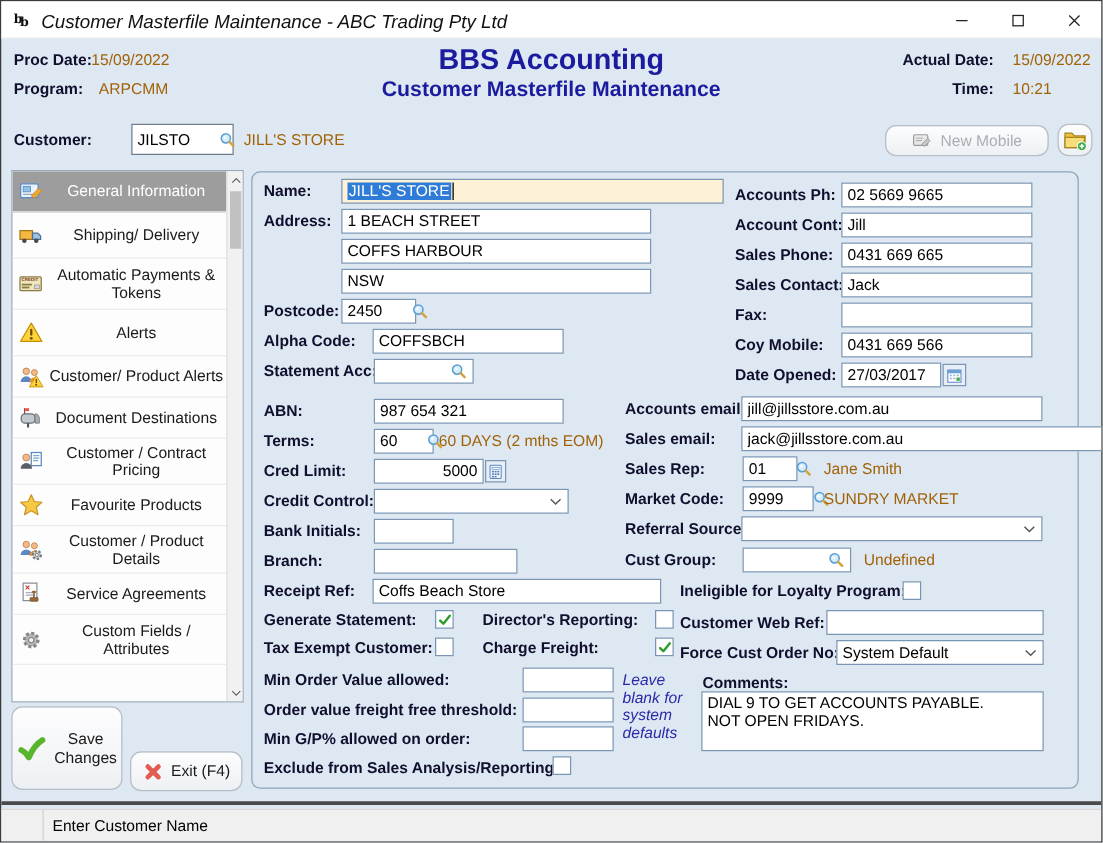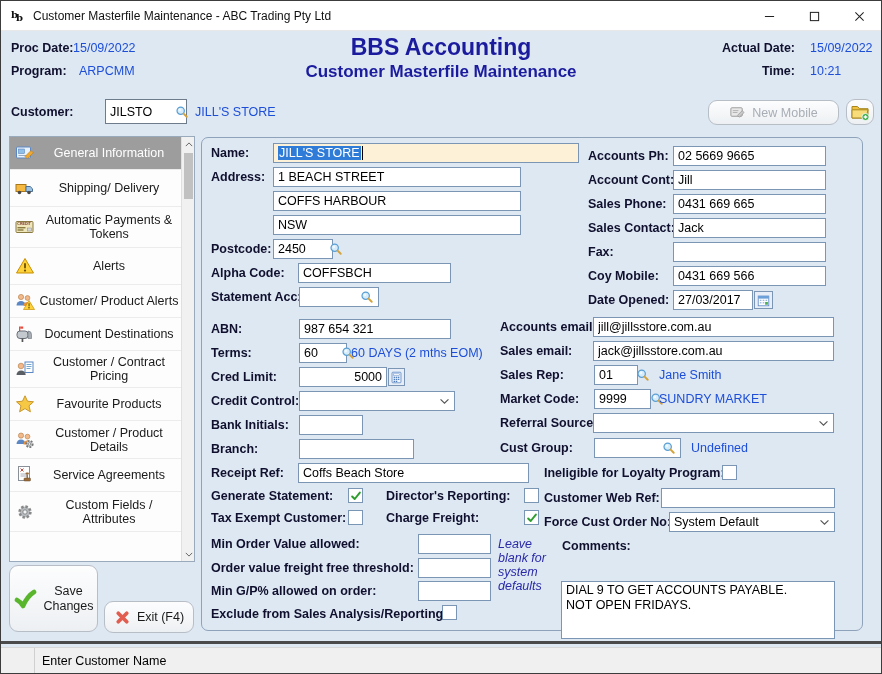--- a/index.html
+++ b/index.html
@@ -5,26 +5,26 @@
   html,body{margin:0;padding:0;background:#888;}
   *{box-sizing:border-box;}
   #win{
     position:relative;width:882px;height:674px;background:#dee8f3;
     border:1px solid #3c3c3c;overflow:hidden;
     font-family:"Liberation Sans",sans-serif;font-size:12.5px;color:#000;
   }
   .abs{position:absolute;}
   
   #titlebar{position:absolute;left:0;top:0;width:100%;height:30px;background:#ffffff;border-bottom:1px solid #e8e8e8;}
-  #titlebar .title{position:absolute;left:32px;top:8px;font-size:12px;color:#111;white-space:nowrap;}
+  #titlebar .title{position:absolute;left:32px;top:8px;font-size:15px;color:#111;white-space:nowrap;font-style:italic;}
   .winbtn{position:absolute;top:0;width:44px;height:30px;display:flex;align-items:center;justify-content:center;}
   .winbtn svg{width:11px;height:11px;}
   
   .lbl{position:absolute;font-weight:bold;color:#10102e;white-space:nowrap;}
-  .val{position:absolute;color:#1d4ed8;white-space:nowrap;}
+  .val{position:absolute;color:#a16207;white-space:nowrap;}
   .navy{color:#1b1b9e;font-weight:bold;}
   
   .field{position:absolute;height:20px;background:#fff;border:1px solid #7a96b4;
     font-family:"Liberation Sans",sans-serif;font-size:12.5px;color:#000;padding:0 4px;}
   input.field{outline:none;}
   div.field{display:flex;align-items:center;}
   .iconfield{justify-content:space-between;gap:23px;}
   .iconfield .mag{width:14px;height:14px;flex:0 0 auto;}
   .combo{justify-content:space-between;}
   .combo svg{width:11px;height:7px;flex:0 0 auto;}
@@ -481,21 +481,21 @@
   <input class="field" style="left: 672px; top: 289px; width: 80px;" value="27/03/2017">
   <div class="minibtn" style="left:753px;top:290px;width:19px;height:18px">
       <svg>
         <use href="#i-cal"></use>
       </svg>
     </div>
 
   <div class="lbl" style="left:499px;top:319px">Accounts email:</div>
   <input class="field" style="left: 592px; top: 316px; width: 241px;" value="jill@jillsstore.com.au">
   <div class="lbl" style="left:499px;top:343px">Sales email:</div>
-  <input class="field" style="left: 592px; top: 340px; width: 241px;" value="jack@jillsstore.com.au">
+  <input class="field" style="left: 592px; top: 340px; width: 290px;" value="jack@jillsstore.com.au">
   <div class="lbl" style="left:499px;top:367px">Sales Rep:</div>
   <div class="field iconfield" style="left:593px;top:364px;width:44px">
     <span>01</span>
     <svg class="mag">
         <use href="#i-mag"></use>
       </svg>
   </div>
   <div class="val" style="left:658px;top:367px">Jane Smith</div>
   <div class="lbl" style="left:499px;top:391px">Market Code:</div>
   <div class="field iconfield" style="left:593px;top:388px;width:57px">
@@ -526,21 +526,21 @@
   <div class="lbl" style="left:543px;top:490px">Customer Web Ref:</div>
   <input class="field" style="left: 660px; top: 487px; width: 174px;" value="">
   <div class="lbl" style="left:543px;top:514px">Force Cust Order No:</div>
   <div class="field combo" style="left:668px;top:511px;width:166px">
     <span>System Default</span>
     <svg>
         <use href="#i-chev"></use>
       </svg>
   </div>
   <div class="lbl" style="left:561px;top:538px">Comments:</div>
-  <textarea class="field" style="left: 560px; top: 580px; width: 274px; height: 58px;">DIAL 9 TO GET ACCOUNTS PAYABLE.
+  <textarea class="field" style="left: 560px; top: 552px; width: 274px; height: 48px;">DIAL 9 TO GET ACCOUNTS PAYABLE.
 NOT OPEN FRIDAYS.</textarea>
 
   <div id="darkline"></div>
   <div id="statusbar">
     <div class="seg"></div>
     <div class="msg">Enter Customer Name</div>
   </div>
 
 </div>
 

